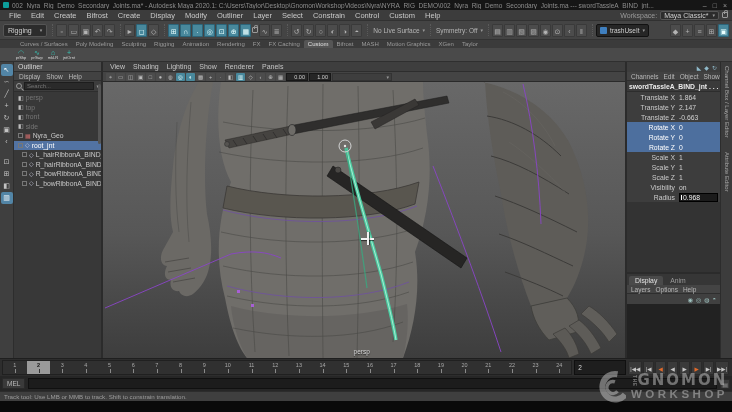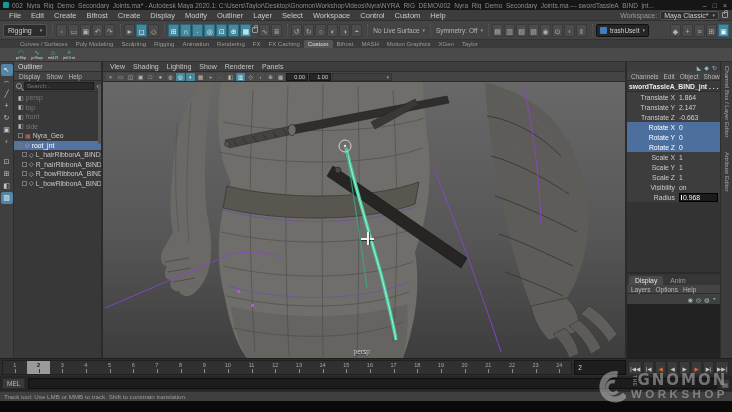--- a/index.html
+++ b/index.html
@@ -172,21 +172,21 @@
     <span class="menu">File</span>
         <span class="menu">Edit</span>
         <span class="menu">Create</span>
         <span class="menu">Bifrost</span>
         <span class="menu">Create</span>
         <span class="menu">Display</span>
         <span class="menu">Modify</span>
         <span class="menu">Outliner</span>
         <span class="menu">Layer</span>
         <span class="menu">Select</span>
-        <span class="menu">Workspace</span>
+        <span class="menu">Constrain</span>
         <span class="menu">Control</span>
         <span class="menu">Custom</span>
         <span class="menu">Help</span>
       </div>
     <div class="wsright">
       <span class="wslabel">Workspace:</span>
       <span class="wsselect">
         <span>Maya Classic*</span>
         <span class="dd">▾</span>
       </span>

